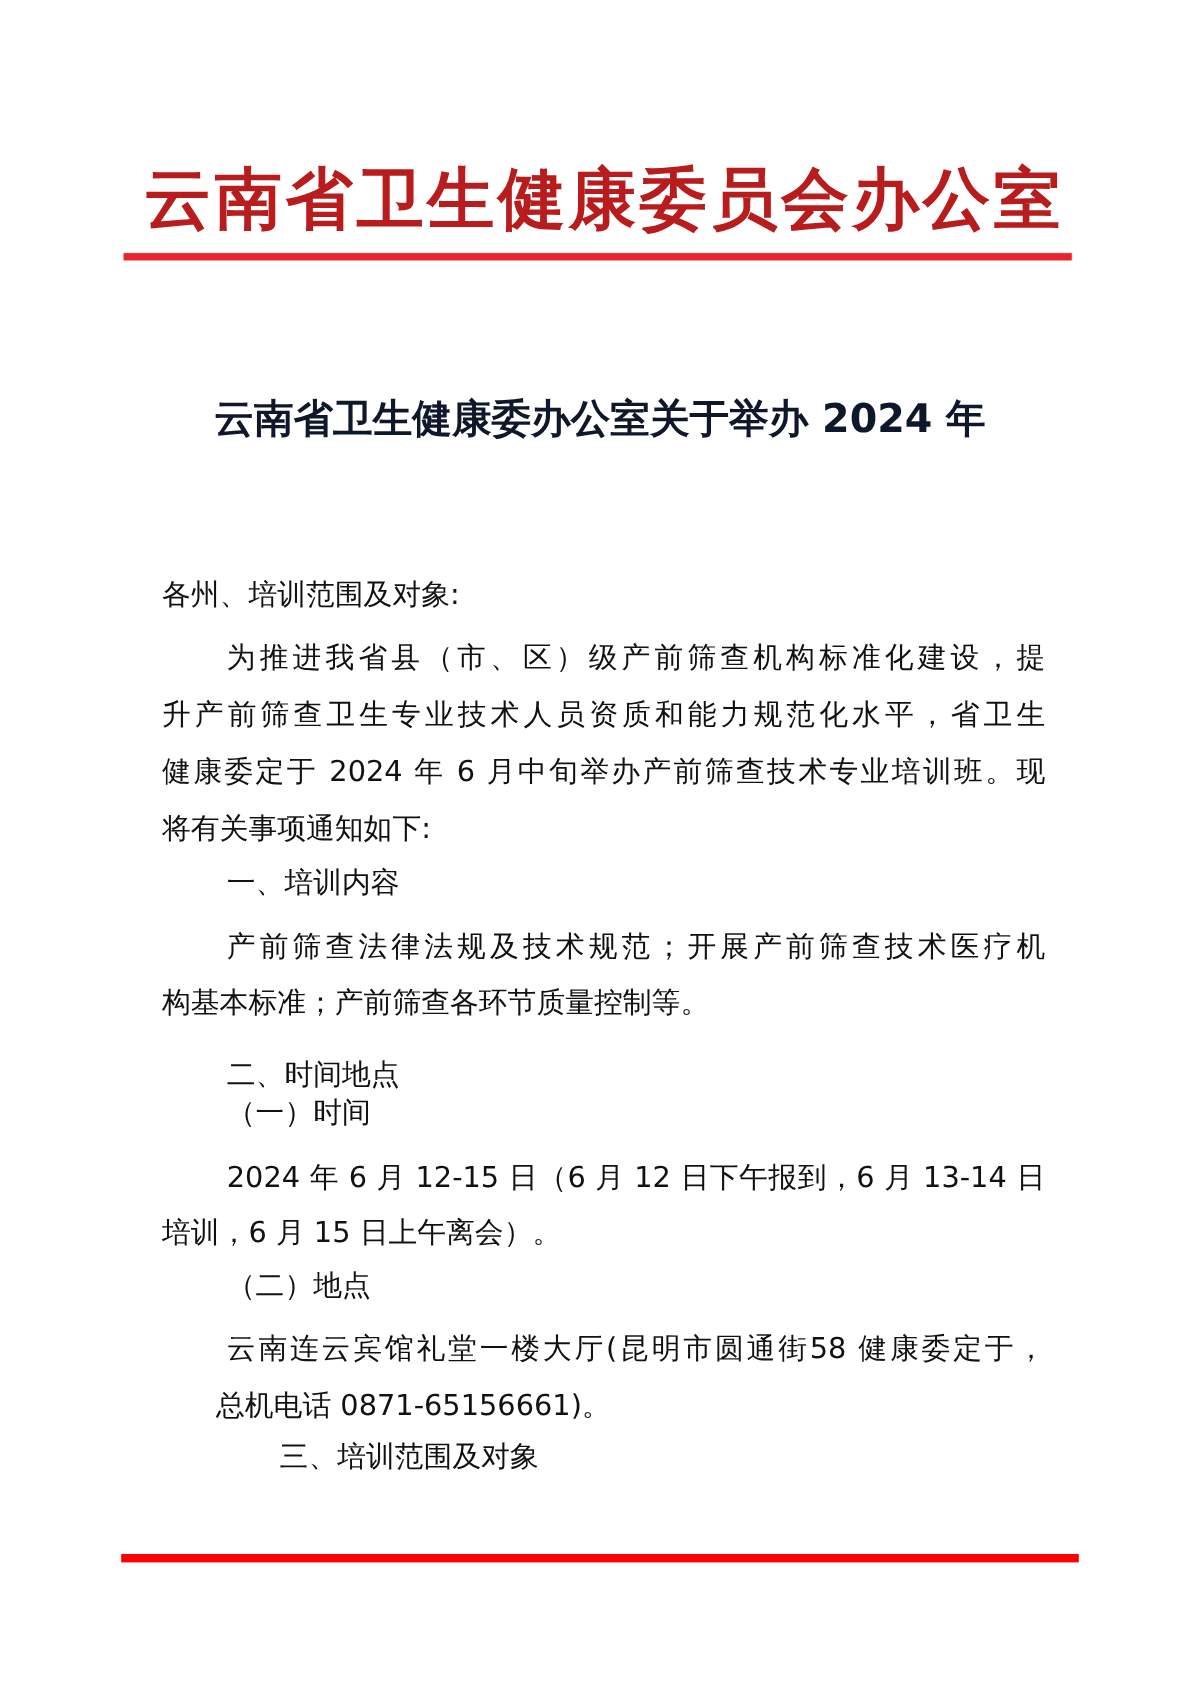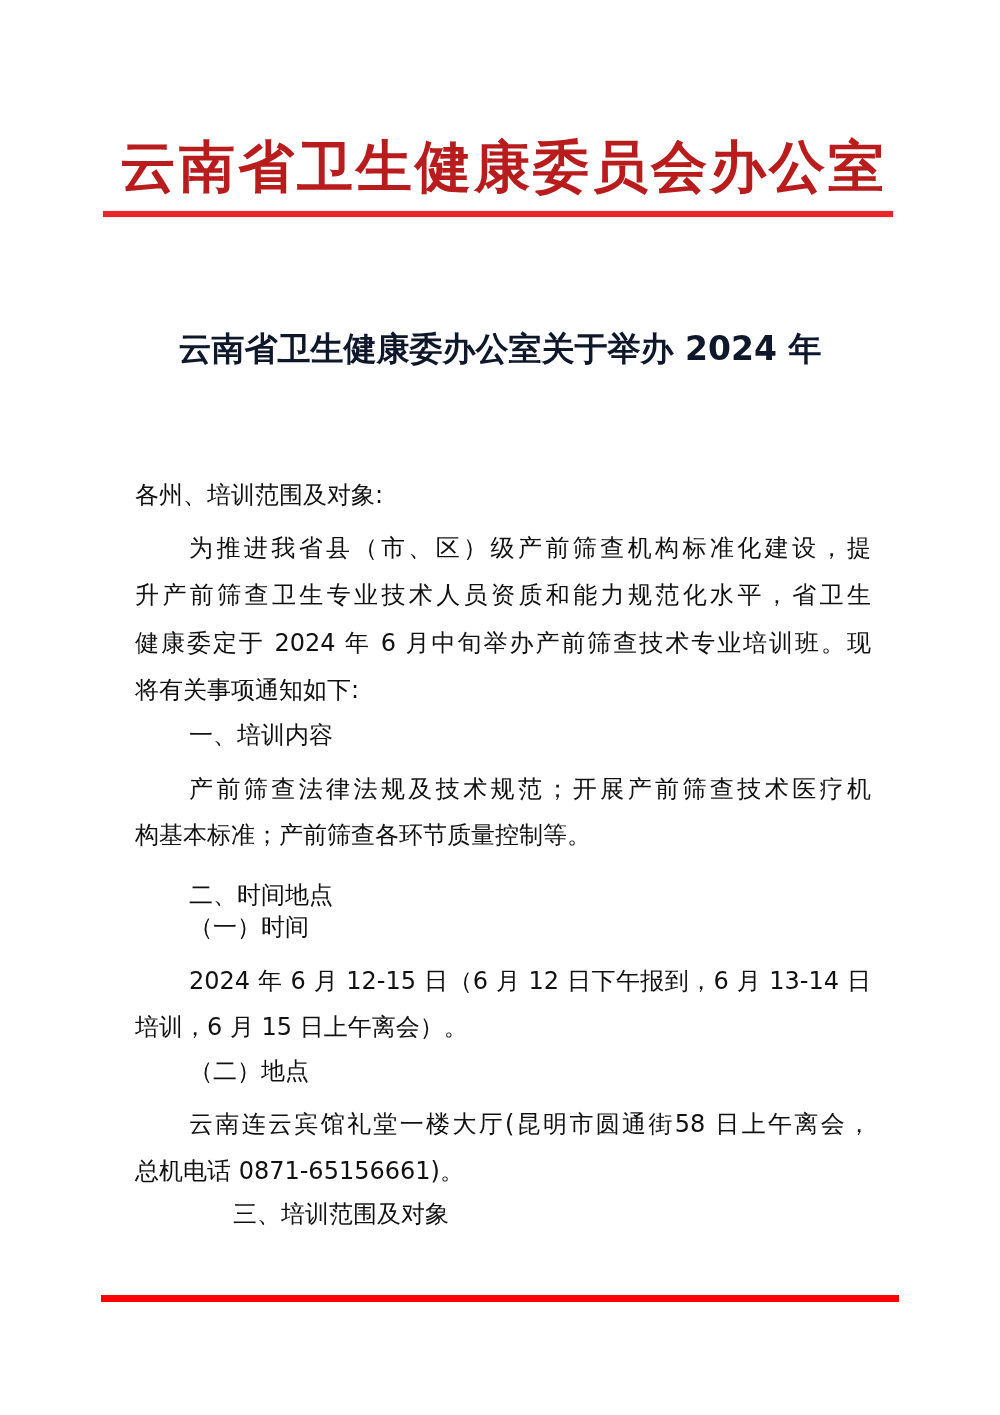--- a/index.html
+++ b/index.html
@@ -102,19 +102,19 @@
   <div class="line" style="top:240px; left:54px;">一、培训内容</div>
   <div class="line justify" style="top:294px; left:54px; width:682px;">产前筛查法律法规及技术规范；开展产前筛查技术医疗机</div>
   <div class="line" style="top:340px;">构基本标准；产前筛查各环节质量控制等。</div>
 
   <div class="line" style="top:383px; left:54px;margin-top:17px;">二、时间地点</div>
   <div class="line" style="top:432px; left:54px;">（一）时间</div>
   <div class="line justify" style="top:486px; left:54px; width:682px;">2024 年 6 月 12-15 日（6 月 12 日下午报到，6 月 13-14 日</div>
   <div class="line" style="top:532px;text-align:right;">培训，6 月 15 日上午离会）。</div>
 
   <div class="line" style="top:576px; left:54px;">（二）地点</div>
-  <div class="line justify" style="top:629px; left:54px; width:682px;">云南连云宾馆礼堂一楼大厅(昆明市圆通街58 日上午离会，</div>
-  <div class="line" style="top:676px;">总机电话 0871-65156661)。</div>
+  <div class="line justify" style="top:629px; left:54px; width:682px;">云南连云宾馆礼堂一楼大厅(昆明市圆通街58 健康委定于，</div>
+  <div class="line" style="top:676px;margin-left:45px;">总机电话 0871-65156661)。</div>
 
   <div class="line" style="top:719px; left:54px;margin-left:44px;">三、培训范围及对象</div>
 </div>
 
 <div class="rule-bottom"></div>
 
 </body></html>

